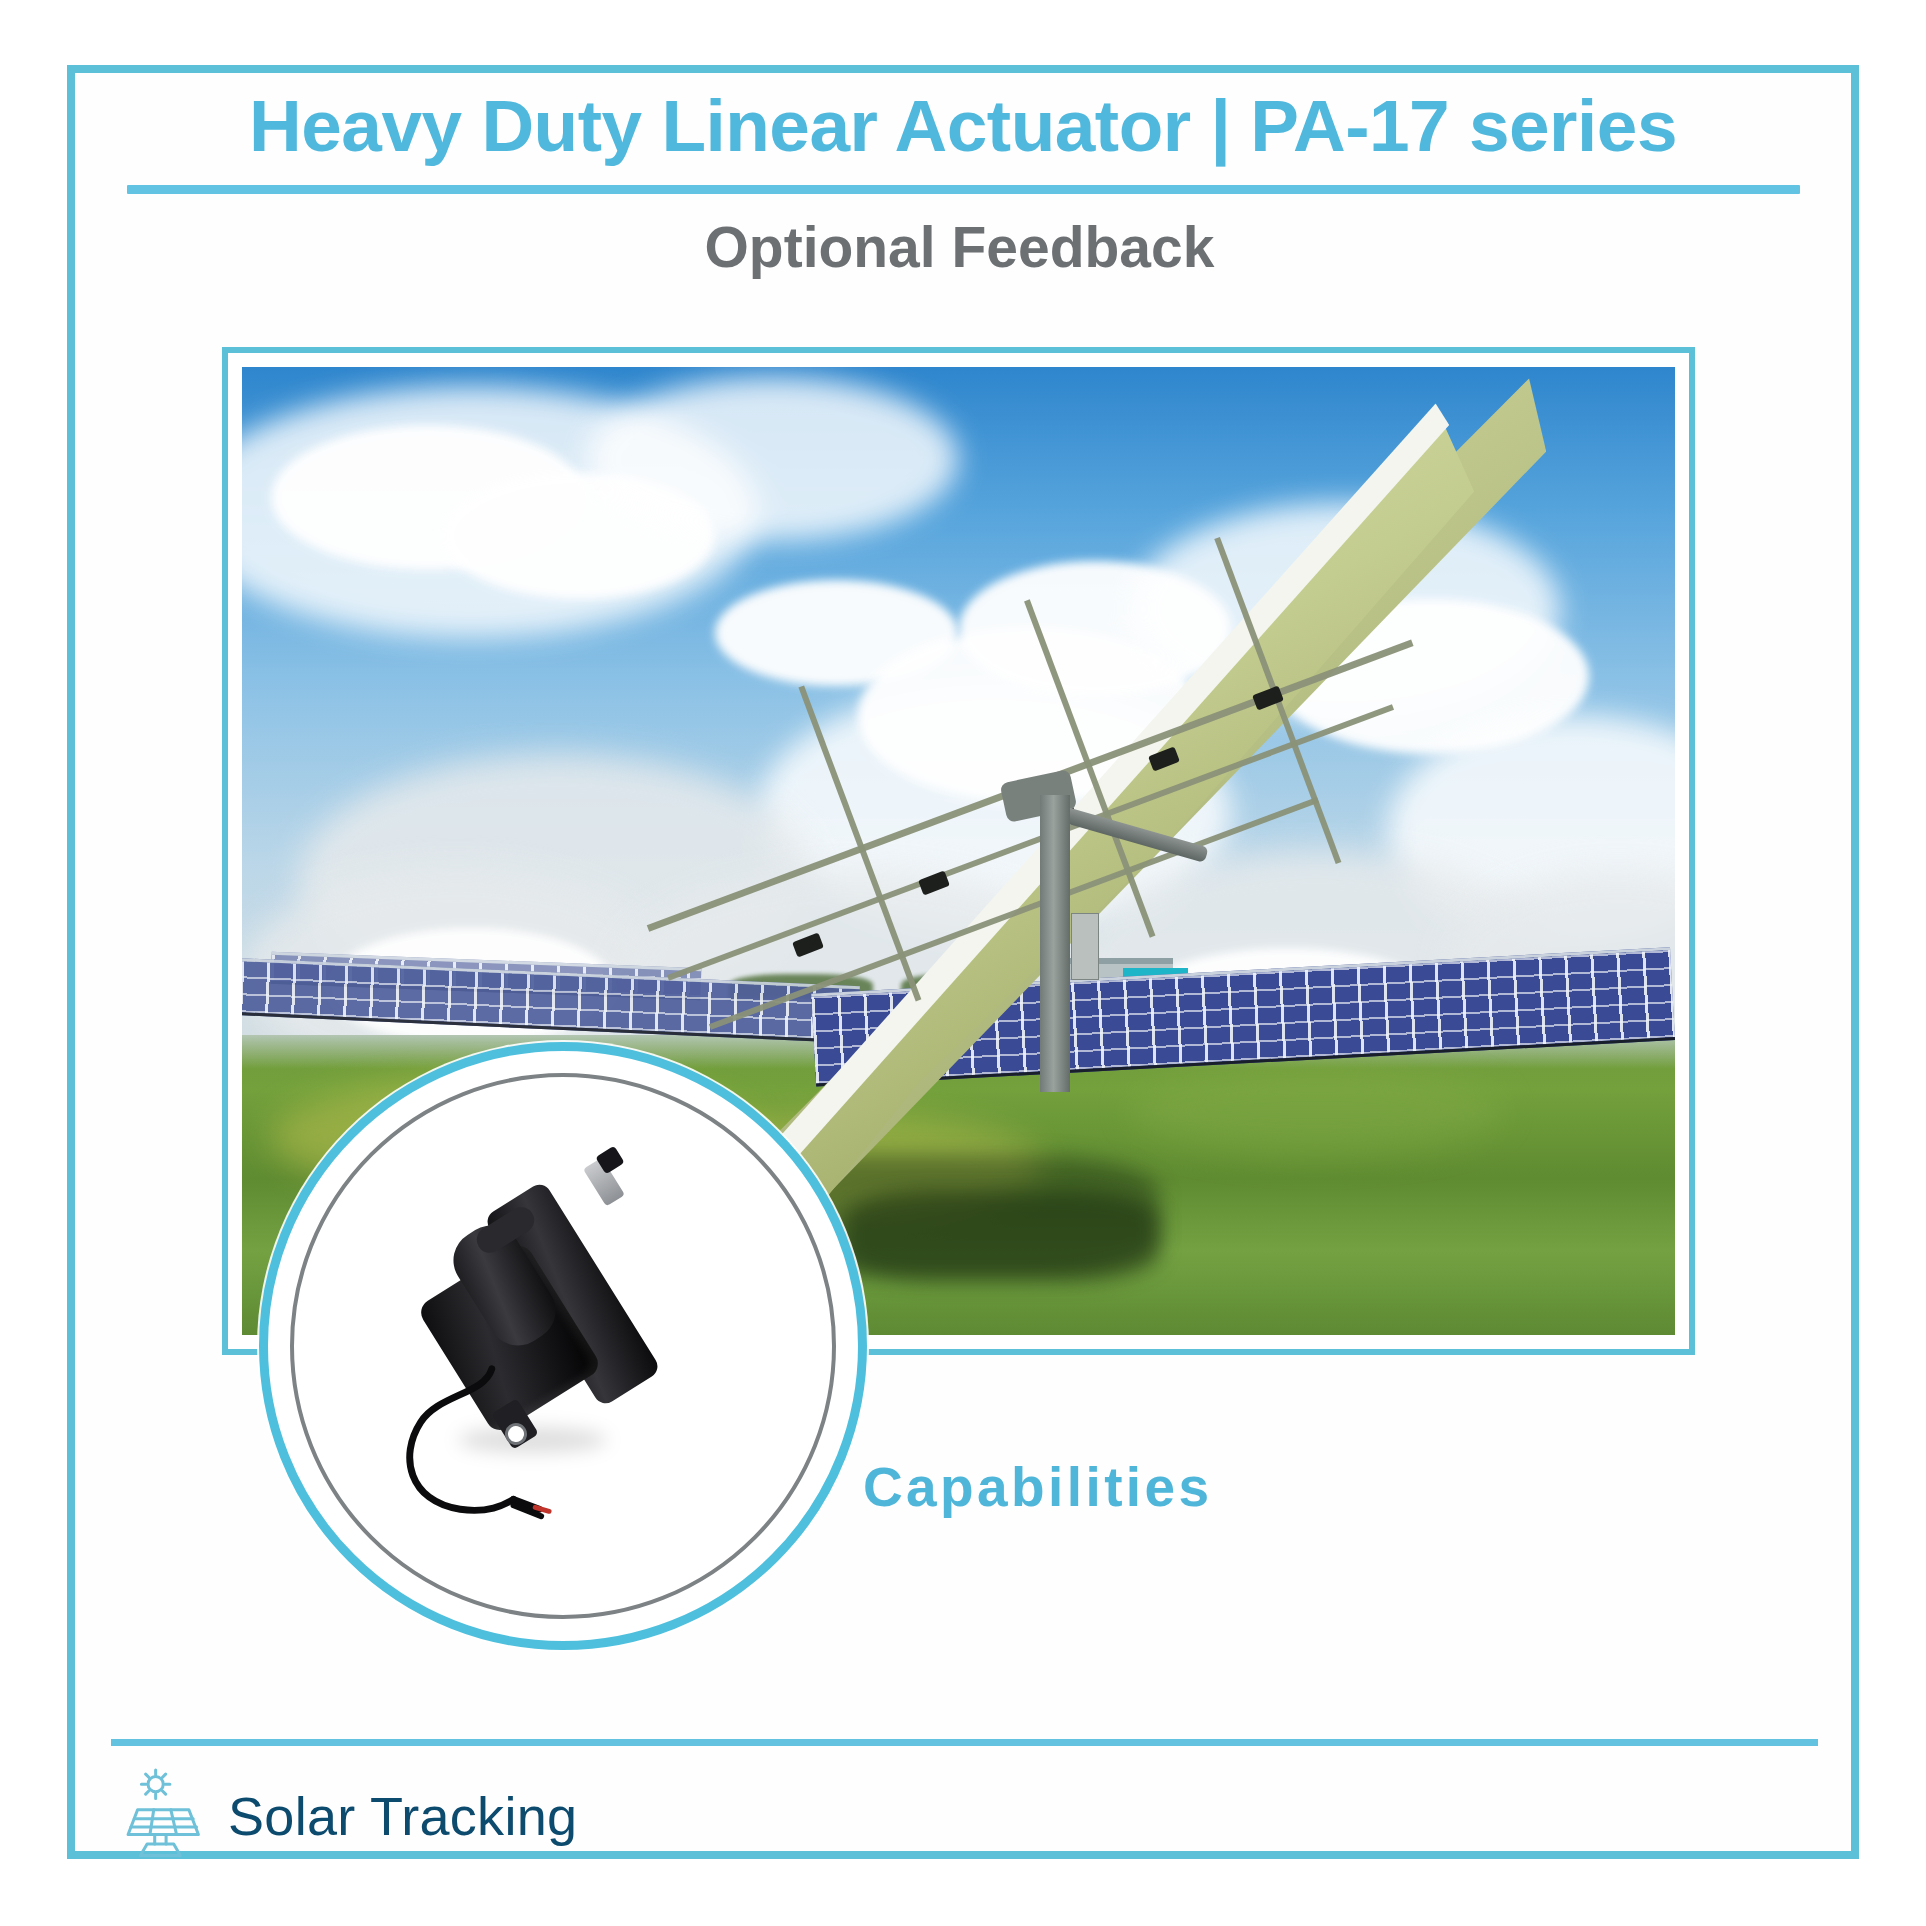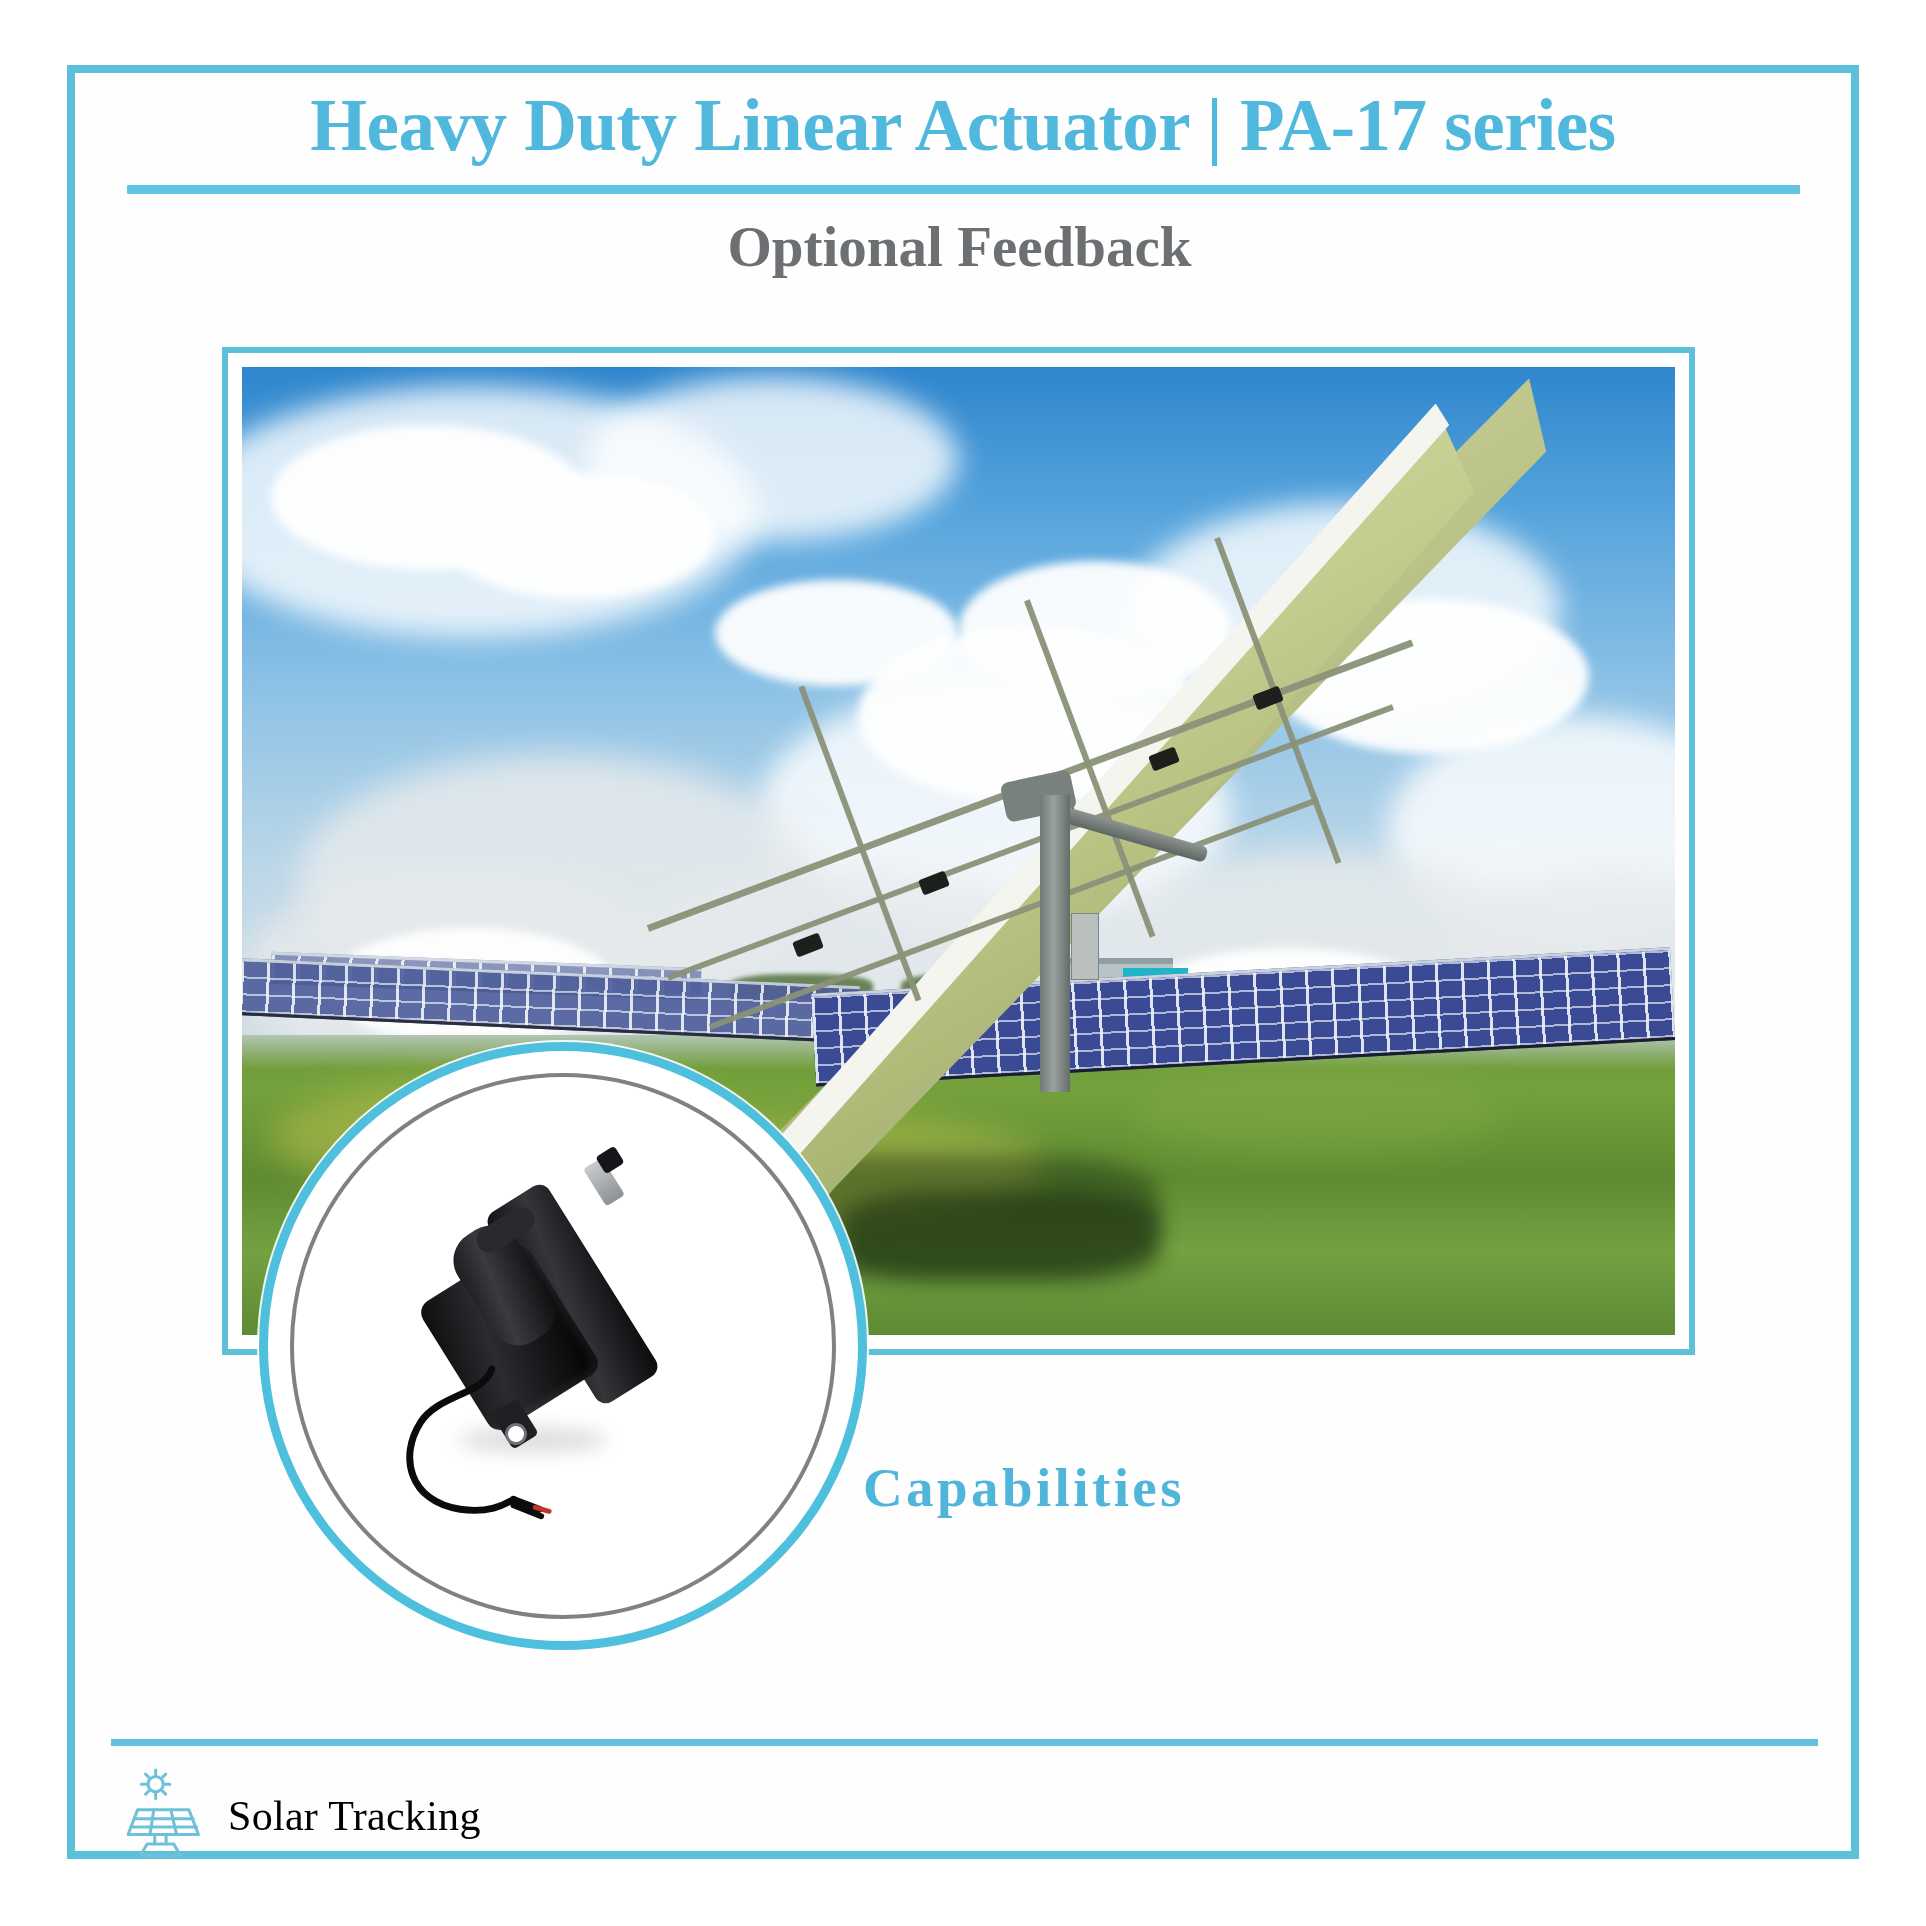--- a/index.html
+++ b/index.html
@@ -13,21 +13,20 @@
     height: 1927px;
     font-family: "Liberation Sans", sans-serif;
     overflow: hidden;
   }
 
   #page {
     position: relative;
     width: 1927px;
     height: 1927px;
     background: #ffffff;
-    font-family: Liberation Serif, serif;
   }
 
   
   .outer-frame {
     position: absolute;
     left: 67px;
     top: 65px;
     width: 1792px;
     height: 1794px;
     border: 8px solid #5bc0d8;
@@ -440,22 +439,22 @@
     display: flex;
     align-items: center;
     justify-content: space-between;
   }
   .feature {
     display: flex;
     align-items: center;
     gap: 22px;
   }
   .feature-label {
-    font-size: 42px;
-    color: #000000;
+    font-size: 54px;
+    color: #0c4a6e;
     white-space: nowrap;
     letter-spacing: 0.3px;
   }
   .feature-icon {
     width: 95px;
     height: 95px;
     flex: none;
     display: block;
   }
   .feature-icon.arrow { width: 117px; height: 71px; }

